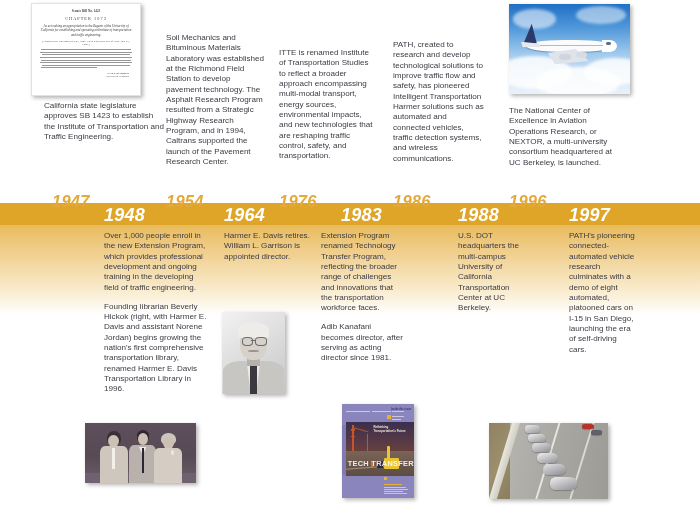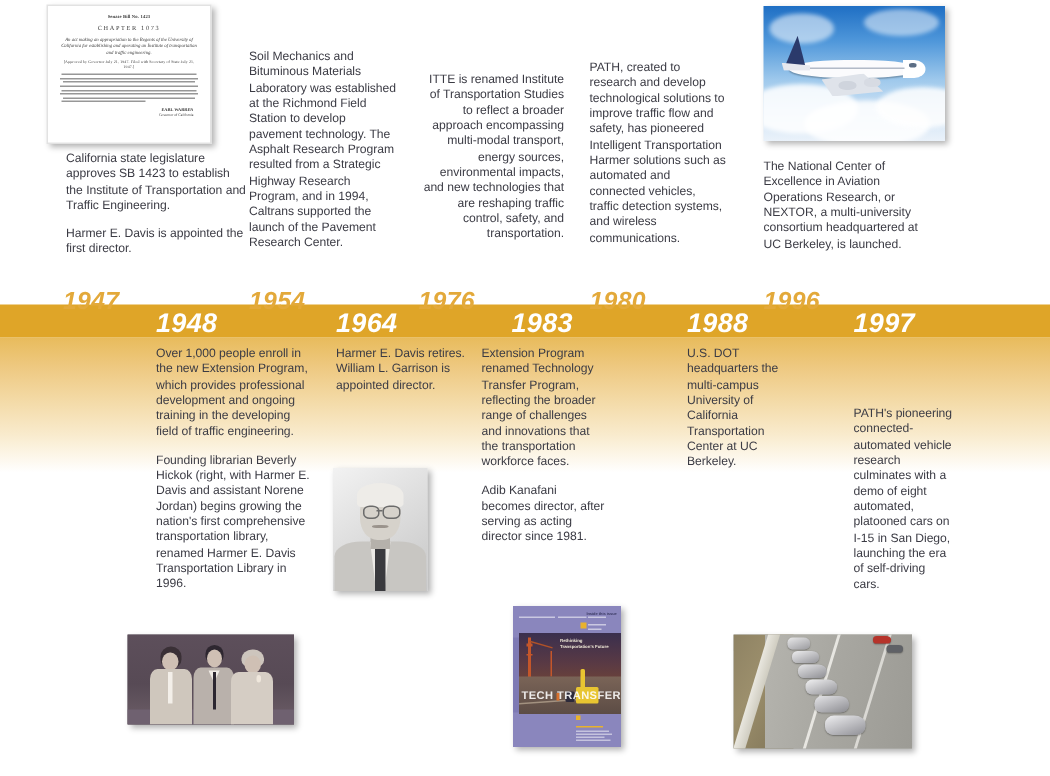--- a/index.html
+++ b/index.html
@@ -270,46 +270,45 @@
   <div class="plane-part" style="left:32%; top:50%; width:34%; height:17%; background:#dfe3ea; clip-path: polygon(68% 0, 100% 78%, 18% 100%, 0 26%);"></div>
 
   <div class="plane-part" style="left:41%; top:55%; width:10%; height:7%; background:#cfd4dd; border-radius:42%;"></div>
   <div class="plane-part" style="left:55%; top:53%; width:9.5%; height:6.5%; background:#d7dbe3; border-radius:42%;"></div>
 
   <div class="plane-part" style="left:26%; top:45%; width:52%; height:1.6%; background:#9aa4b4; opacity:0.75;"></div>
 </div>
 
 <div class="copy abs" style="left:44px; top:101px; width:120px;">
   <p>California state legislature approves SB 1423 to establish the Institute of Transportation and Traffic Engineering.</p>
-  <p>Harmer E. Davis is appointed the first director.</p>
 </div>
 
 <div class="copy abs" style="left:166px; top:33px; width:98px;">
   <p>Soil Mechanics and Bituminous Materials Laboratory was established at the Richmond Field Station to develop pavement technology. The Asphalt Research Program resulted from a Strategic Highway Research Program, and in 1994, Caltrans supported the launch of the Pavement Research Center.</p>
 </div>
 
-<div class="copy abs" style="left:279px; top:48px; width:97px;text-align:right;">
+<div class="copy abs" style="left:279px; top:48px; width:97px;">
   <p>ITTE is renamed Institute of Transportation Studies to reflect a broader approach encompassing multi-modal transport, energy sources, environmental impacts, and new technologies that are reshaping traffic control, safety, and transportation.</p>
 </div>
 
 <div class="copy abs" style="left:393px; top:40px; width:92px;">
   <p>PATH, created to research and develop technological solutions to improve traffic flow and safety, has pioneered Intelligent Transportation Harmer solutions such as automated and connected vehicles, traffic detection systems, and wireless communications.</p>
 </div>
 
 <div class="copy abs" style="left:509px; top:106px; width:112px;">
   <p>The National Center of Excellence in Aviation Operations Research, or NEXTOR, a multi-university consortium headquartered at UC Berkeley, is launched.</p>
 </div>
 
 <div id="timeline-fade"></div>
 <div id="timeline-band"></div>
 
-<div class="year year-upper" style="left:42px;text-align:right;">1947</div>
+<div class="year year-upper" style="left:52px;text-align:right;">1947</div>
 <div class="year year-upper" style="left:166px;">1954</div>
 <div class="year year-upper" style="left:279px;">1976</div>
-<div class="year year-upper" style="left:393px;">1980</div>
+<div class="year year-upper" style="left:393px;">1986</div>
 <div class="year year-upper" style="left:509px;">1996</div>
 
 <div class="year year-lower" style="left:104px;">1948</div>
 <div class="year year-lower" style="left:224px;">1964</div>
 <div class="year year-lower" style="left:341px;text-align:center;">1983</div>
 <div class="year year-lower" style="left:458px;">1988</div>
 <div class="year year-lower" style="left:569px;">1997</div>
 
 <div class="copy abs" style="left:104px; top:231px; width:104px; z-index:2;">
   <p>Over 1,000 people enroll in the new Extension Program, which provides professional development and ongoing training in the developing field of traffic engineering.</p>
@@ -322,21 +321,21 @@
 
 <div class="copy abs" style="left:321px; top:231px; width:82px; z-index:2;">
   <p>Extension Program renamed Technology Transfer Program, reflecting the broader range of challenges and innovations that the transportation workforce faces.</p>
   <p>Adib Kanafani becomes director, after serving as acting director since 1981.</p>
 </div>
 
 <div class="copy abs" style="left:458px; top:231px; width:72px; z-index:2;">
   <p>U.S. DOT headquarters the multi-campus University of California Transportation Center at UC Berkeley.</p>
 </div>
 
-<div class="copy abs" style="left:569px; top:231px; width:66px; z-index:2;margin-top:40px;">
+<div class="copy abs" style="left:569px; top:231px; width:66px; z-index:2;">
   <p>PATH's pioneering connected-automated vehicle research culminates with a demo of eight automated, platooned cars on I-15 in San Diego, launching the era of self-driving cars.</p>
 </div>
 
 <div class="photo abs" id="photo-group" style="left:85px; top:423px; width:111px; height:60px;">
   <div class="gp-bg"></div>
   <div class="gp-table" style="height:16%;"></div>
 
   <div class="gp-person" style="left:13%; top:14%; width:26%; height:86%;">
     <div class="gp-hair" style="left:26%; top:0; width:48%; height:26%;"></div>
     <div class="gp-head" style="left:31%; top:7%; width:38%; height:24%;"></div>

